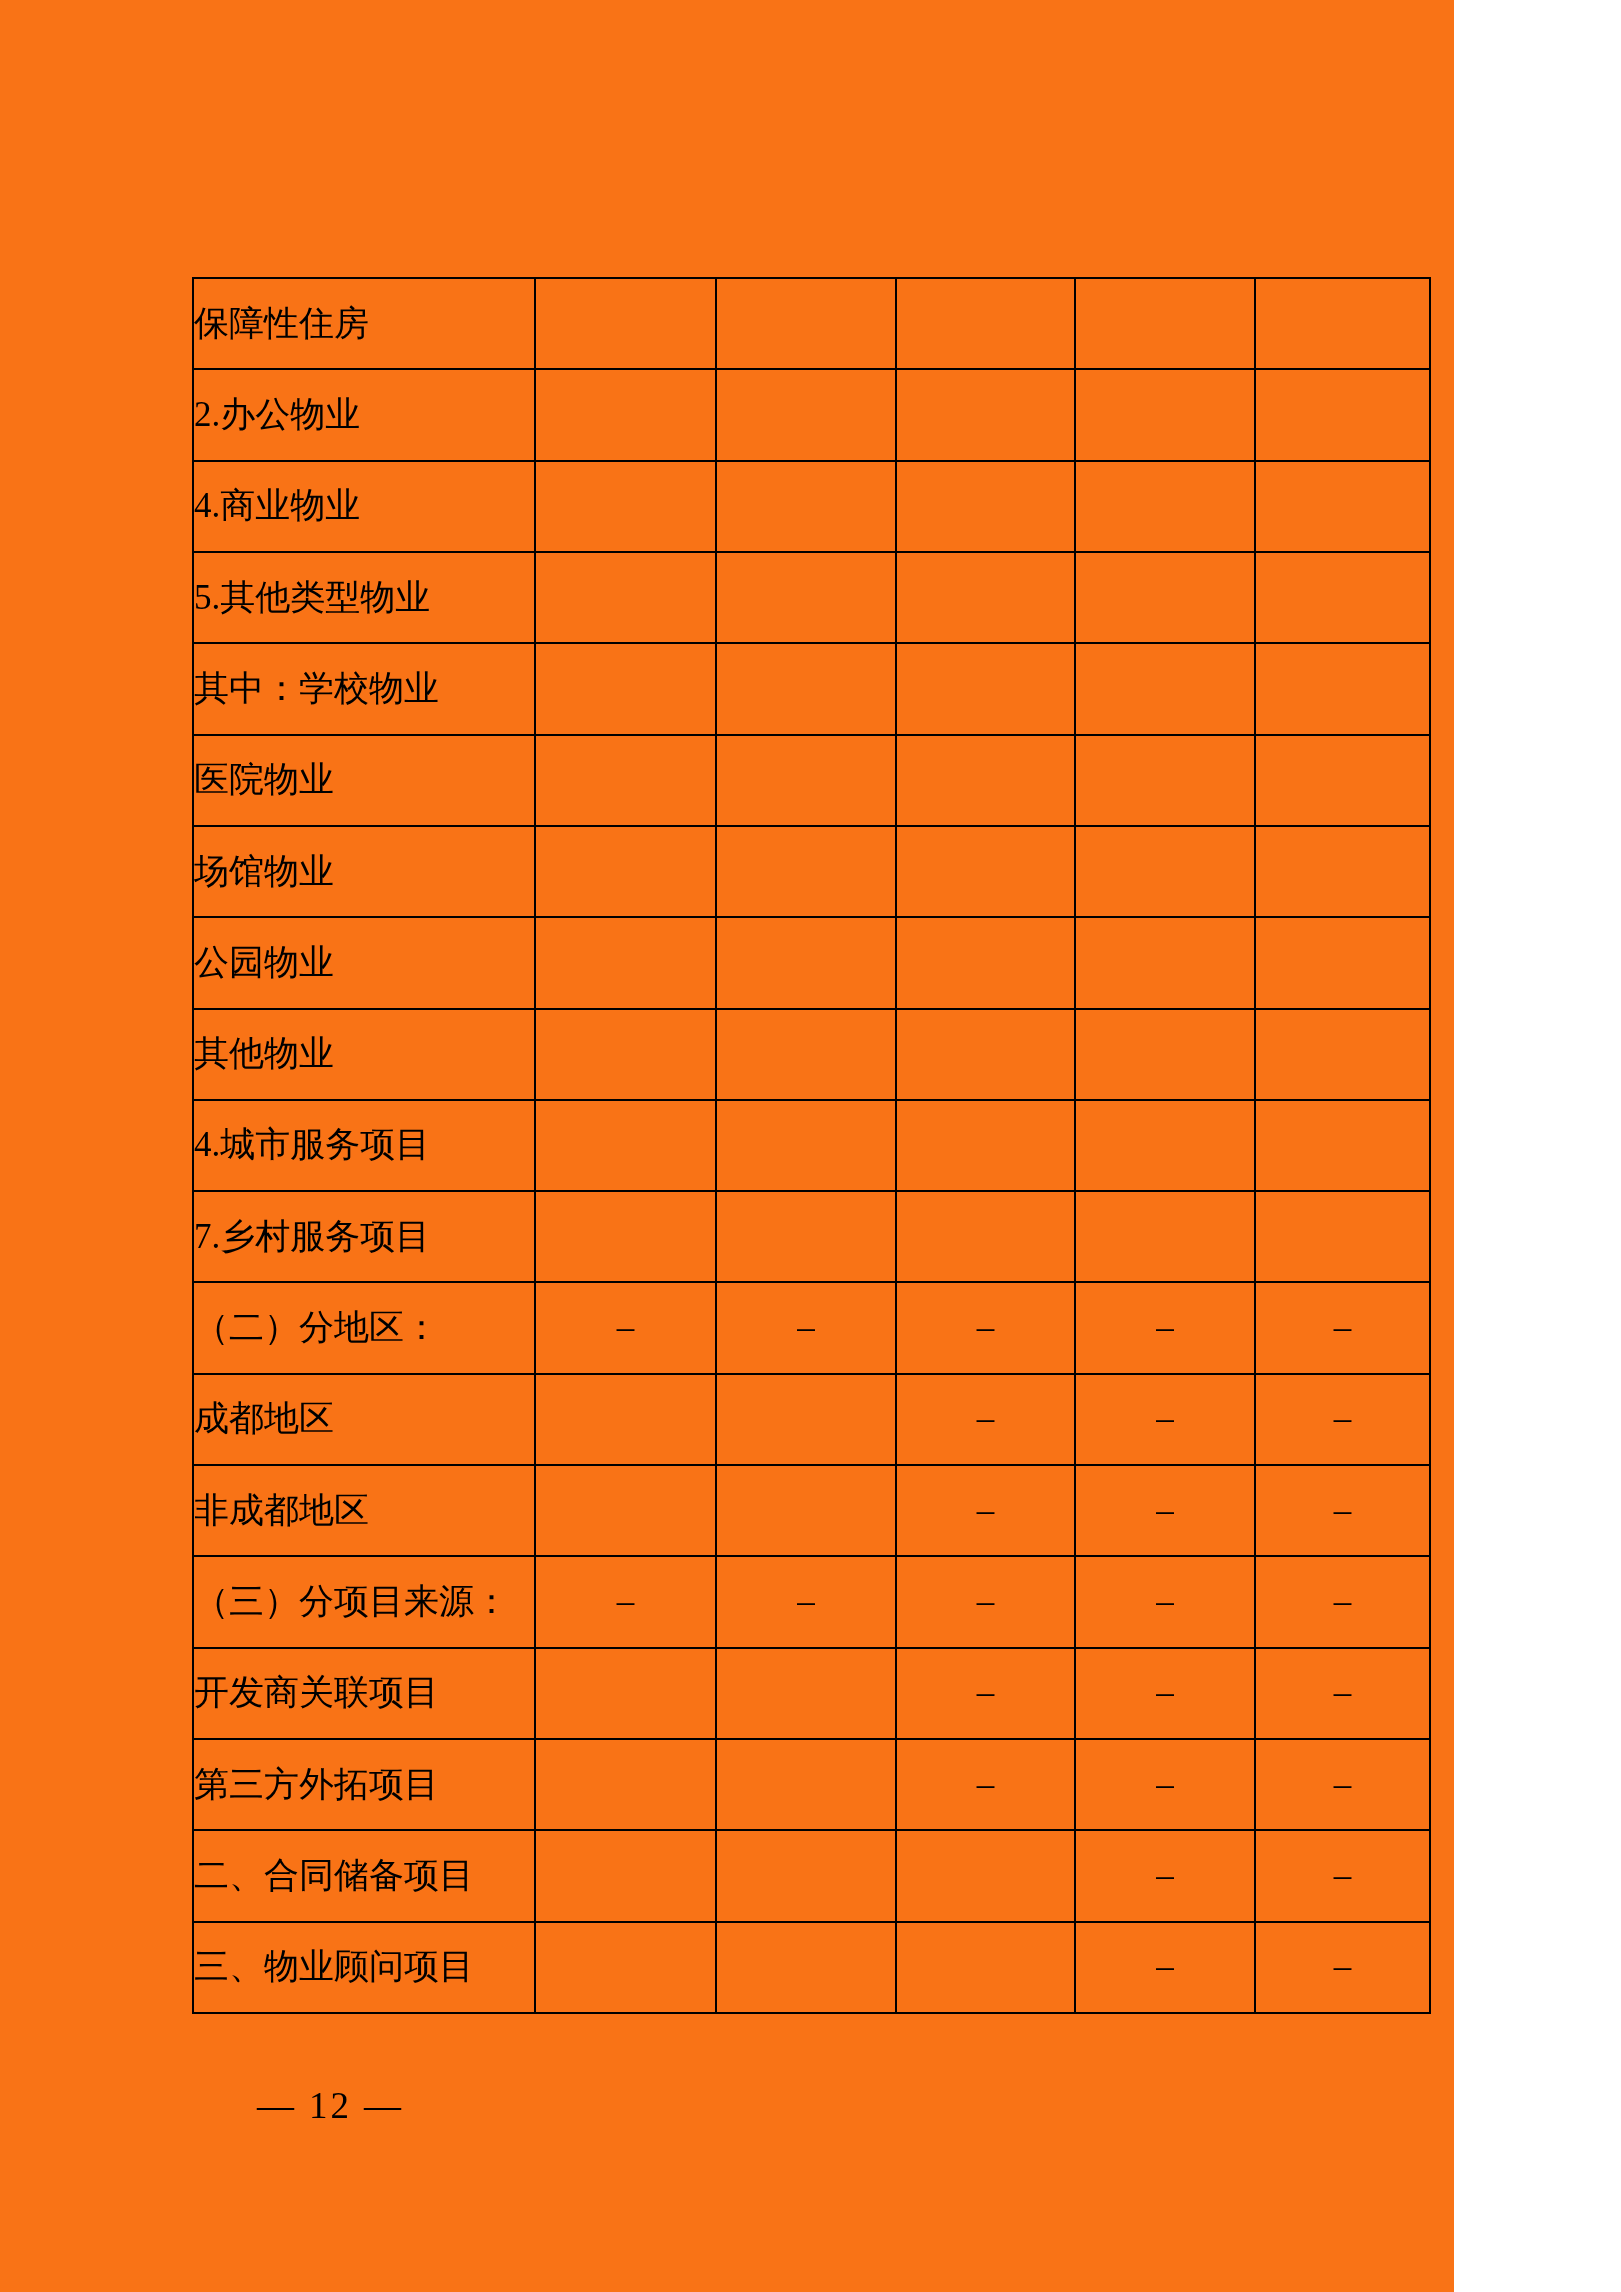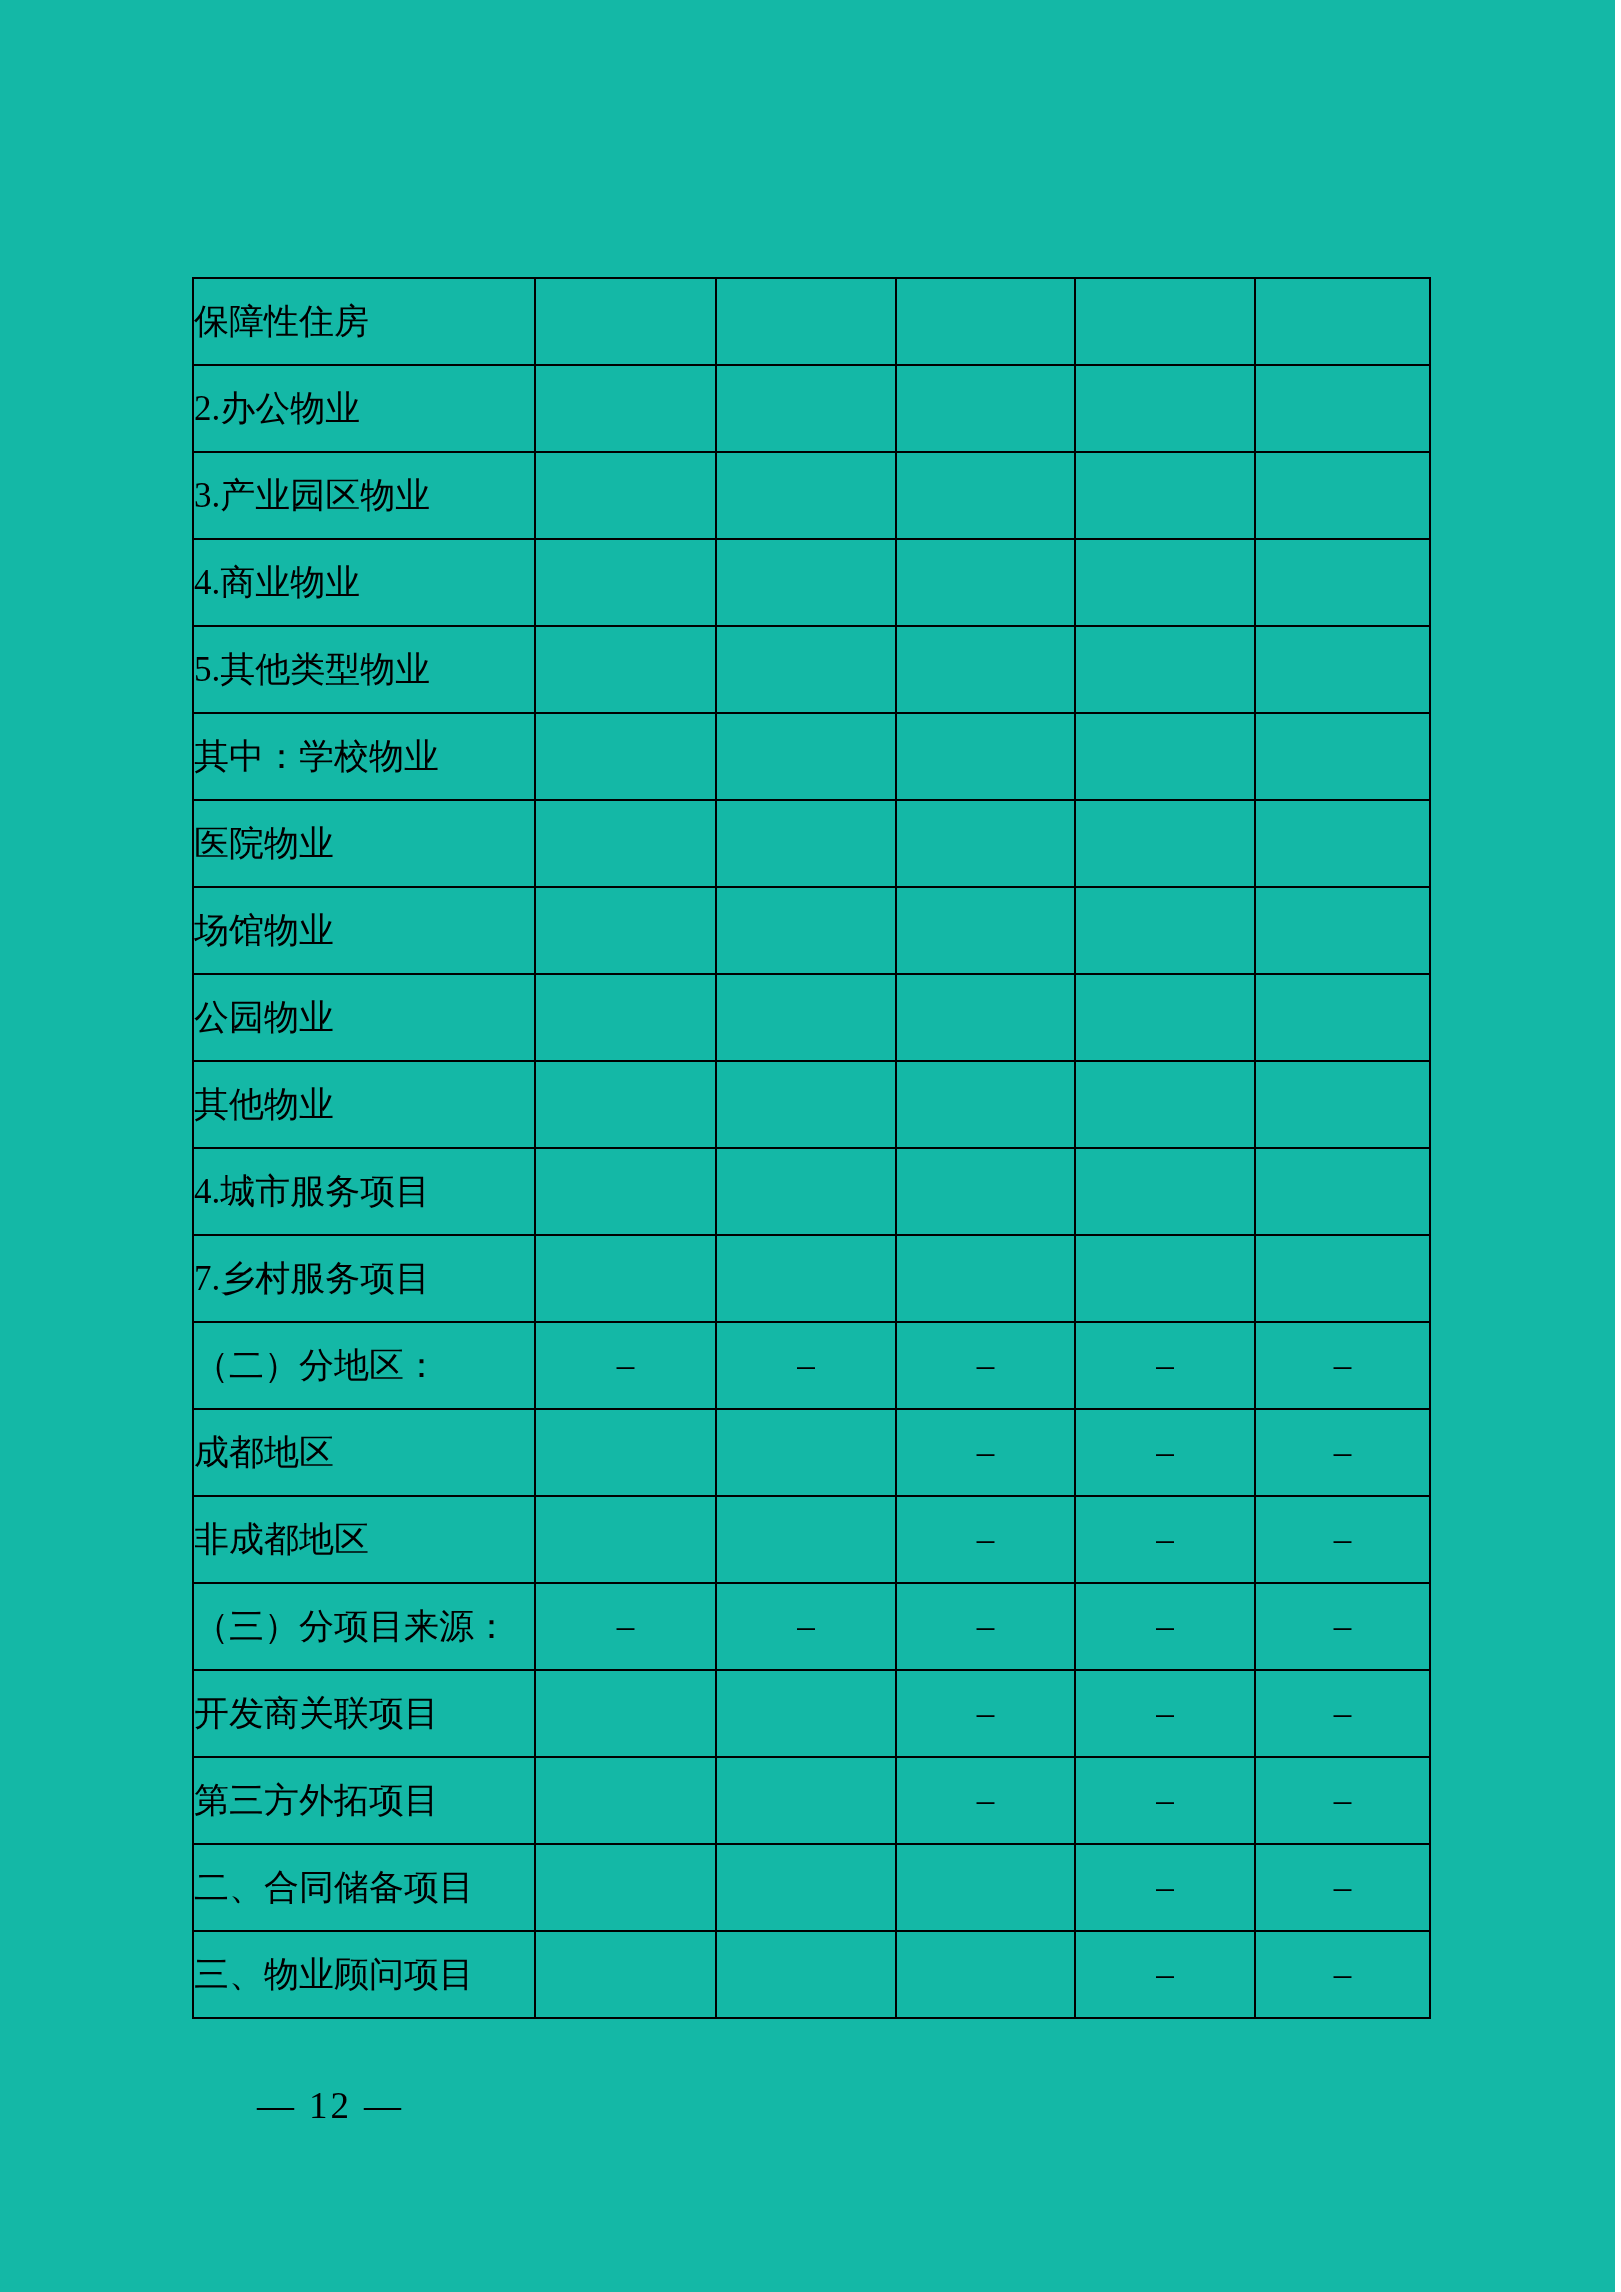--- a/index.html
+++ b/index.html
@@ -2,23 +2,23 @@
 <html><head>
 <meta charset="utf-8">
 <style>
   html, body {
     margin: 0;
     padding: 0;
     background: #ffffff;
   }
   .page {
     position: relative;
-    width: 1615px;
+    width: 1454px;
     height: 2293px;
-    background: #14b8a6;
+    background: #f97316;
     font-family: "Liberation Serif", "DejaVu Serif", serif;
     color: #000000;
     overflow: hidden;
   }
   table.report-table {
     position: absolute;
     left: 192px;
     top: 277px;
     width: 1239px;
     height: 1737px;
@@ -90,28 +90,20 @@
         </tr>
         <tr>
           <td class="label-cell indent-num">2.办公物业</td>
           <td class="data-cell"></td>
           <td class="data-cell"></td>
           <td class="data-cell"></td>
           <td class="data-cell"></td>
           <td class="data-cell"></td>
         </tr>
         <tr>
-          <td class="label-cell indent-num">3.产业园区物业</td>
-          <td class="data-cell"></td>
-          <td class="data-cell"></td>
-          <td class="data-cell"></td>
-          <td class="data-cell"></td>
-          <td class="data-cell"></td>
-        </tr>
-        <tr>
           <td class="label-cell indent-num">4.商业物业</td>
           <td class="data-cell"></td>
           <td class="data-cell"></td>
           <td class="data-cell"></td>
           <td class="data-cell"></td>
           <td class="data-cell"></td>
         </tr>
         <tr>
           <td class="label-cell indent-num">5.其他类型物业</td>
           <td class="data-cell"></td>

